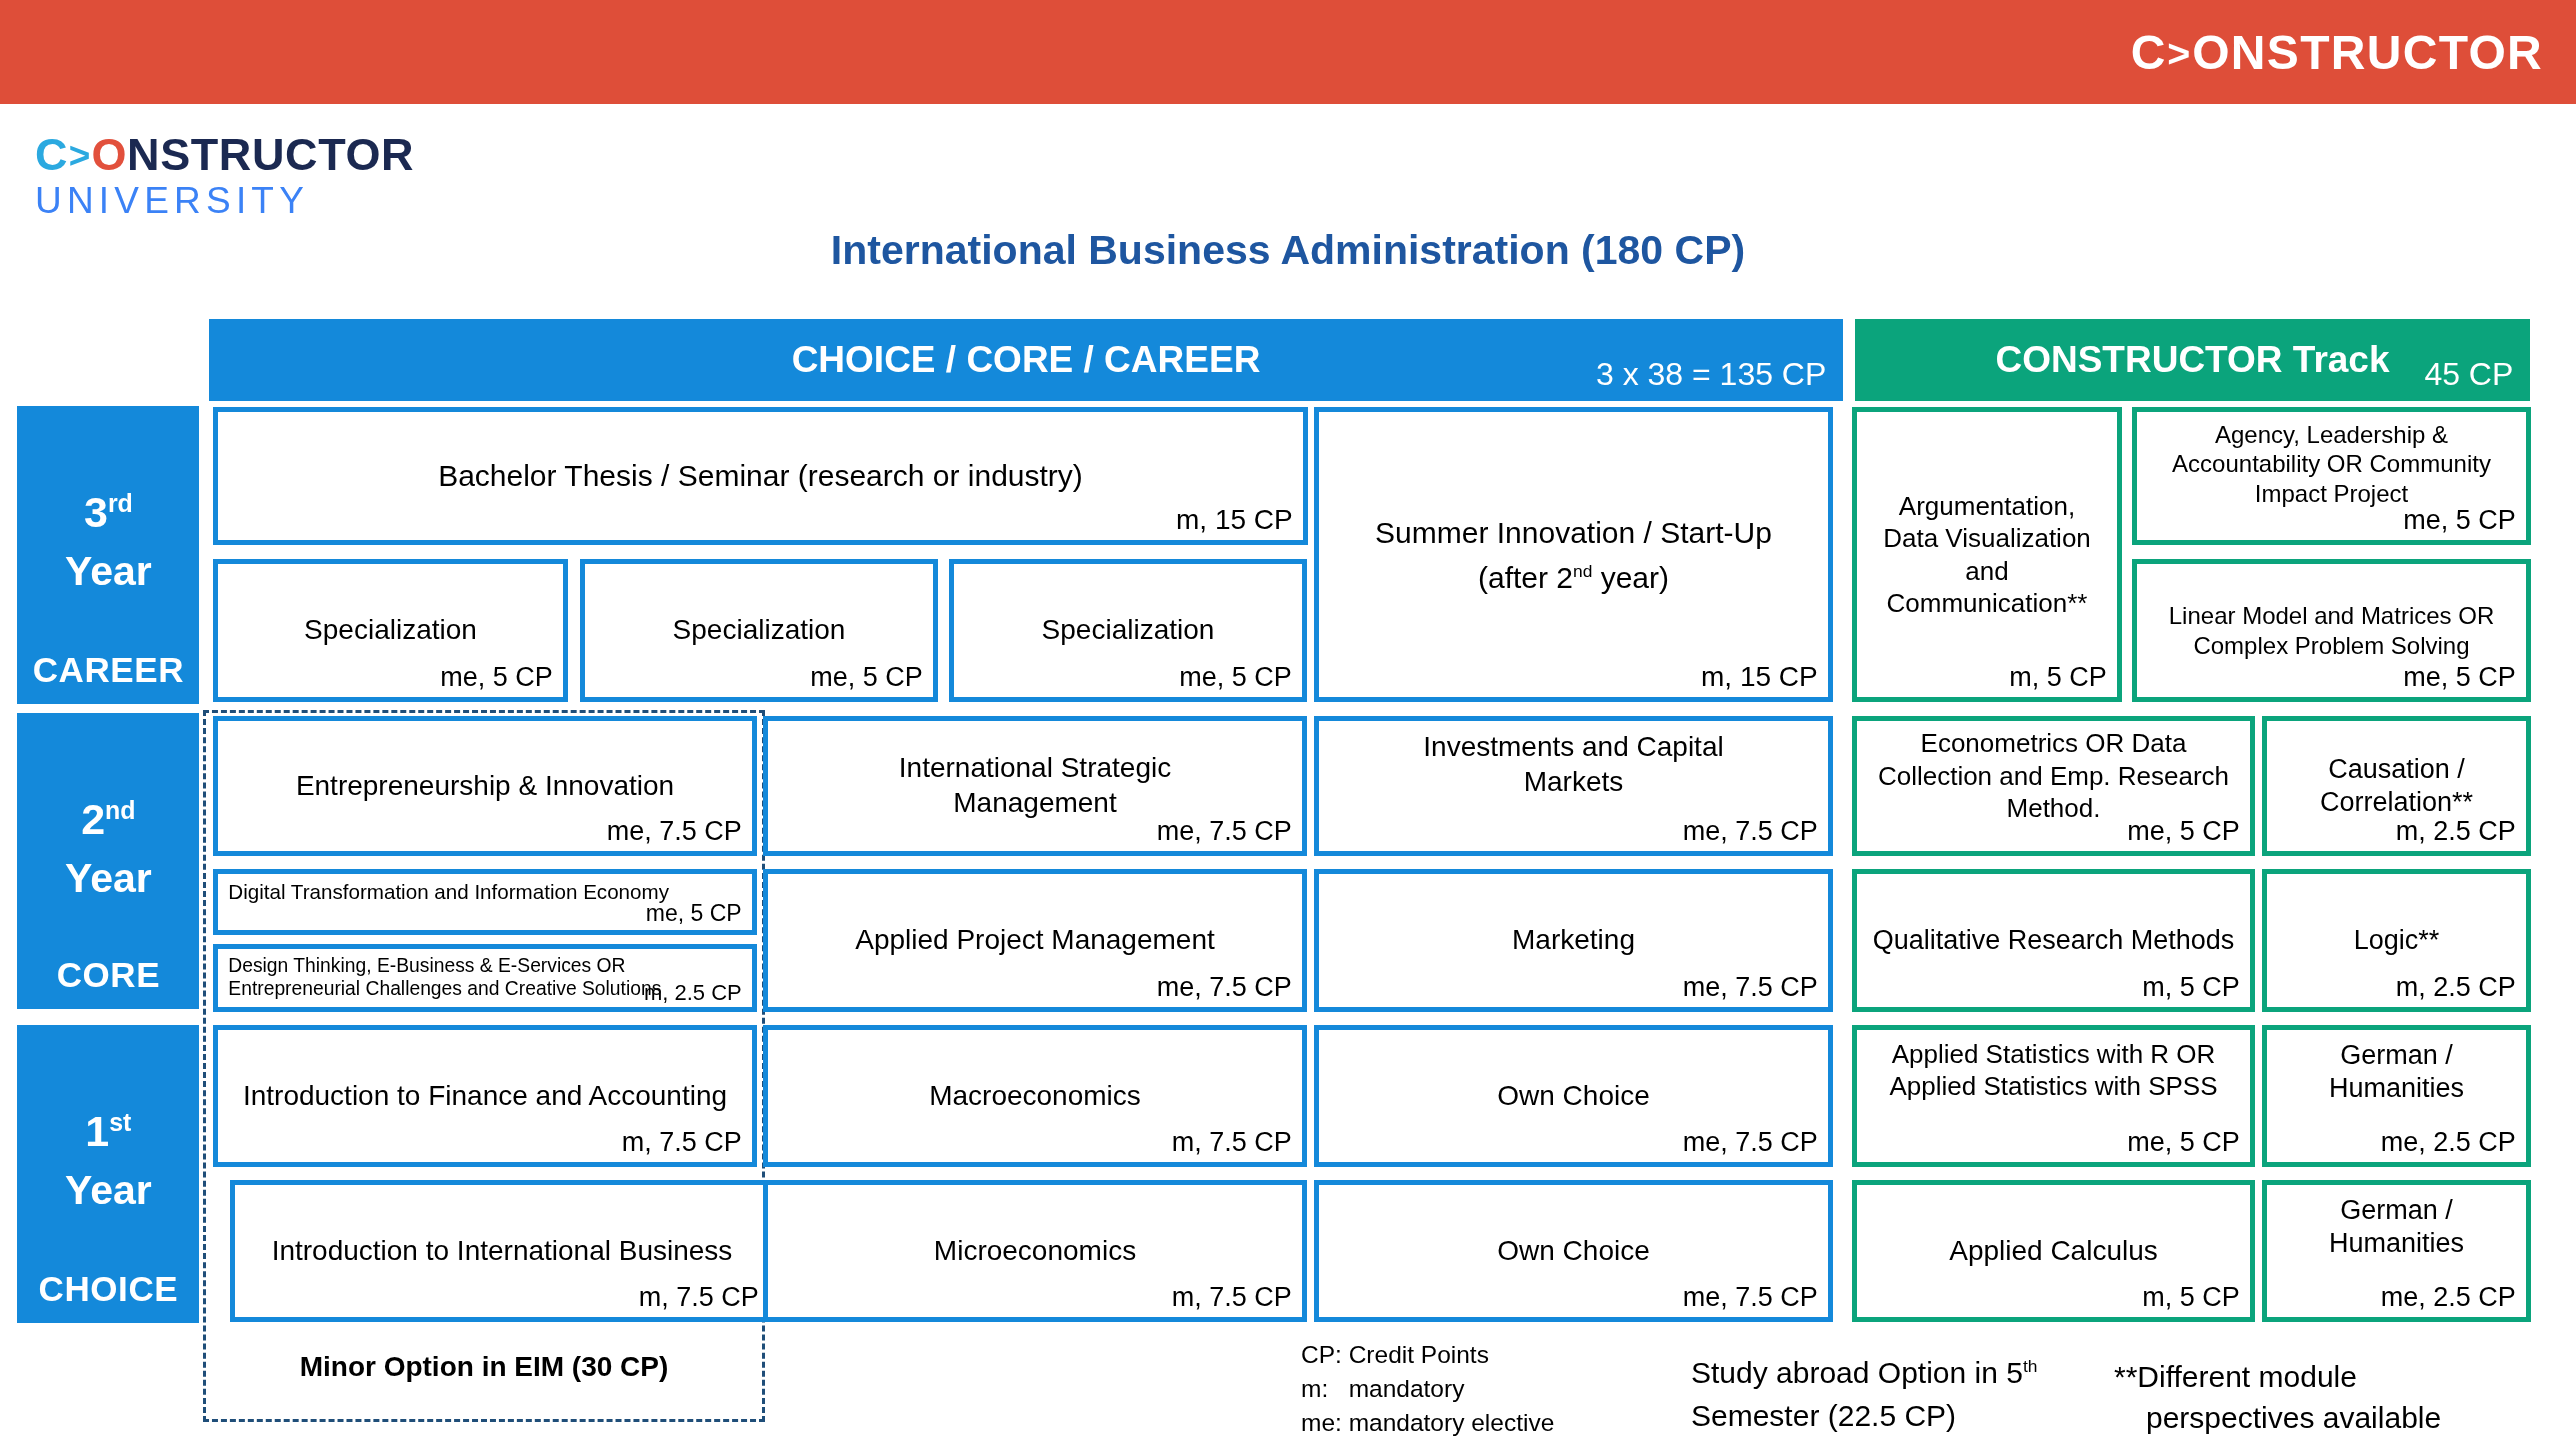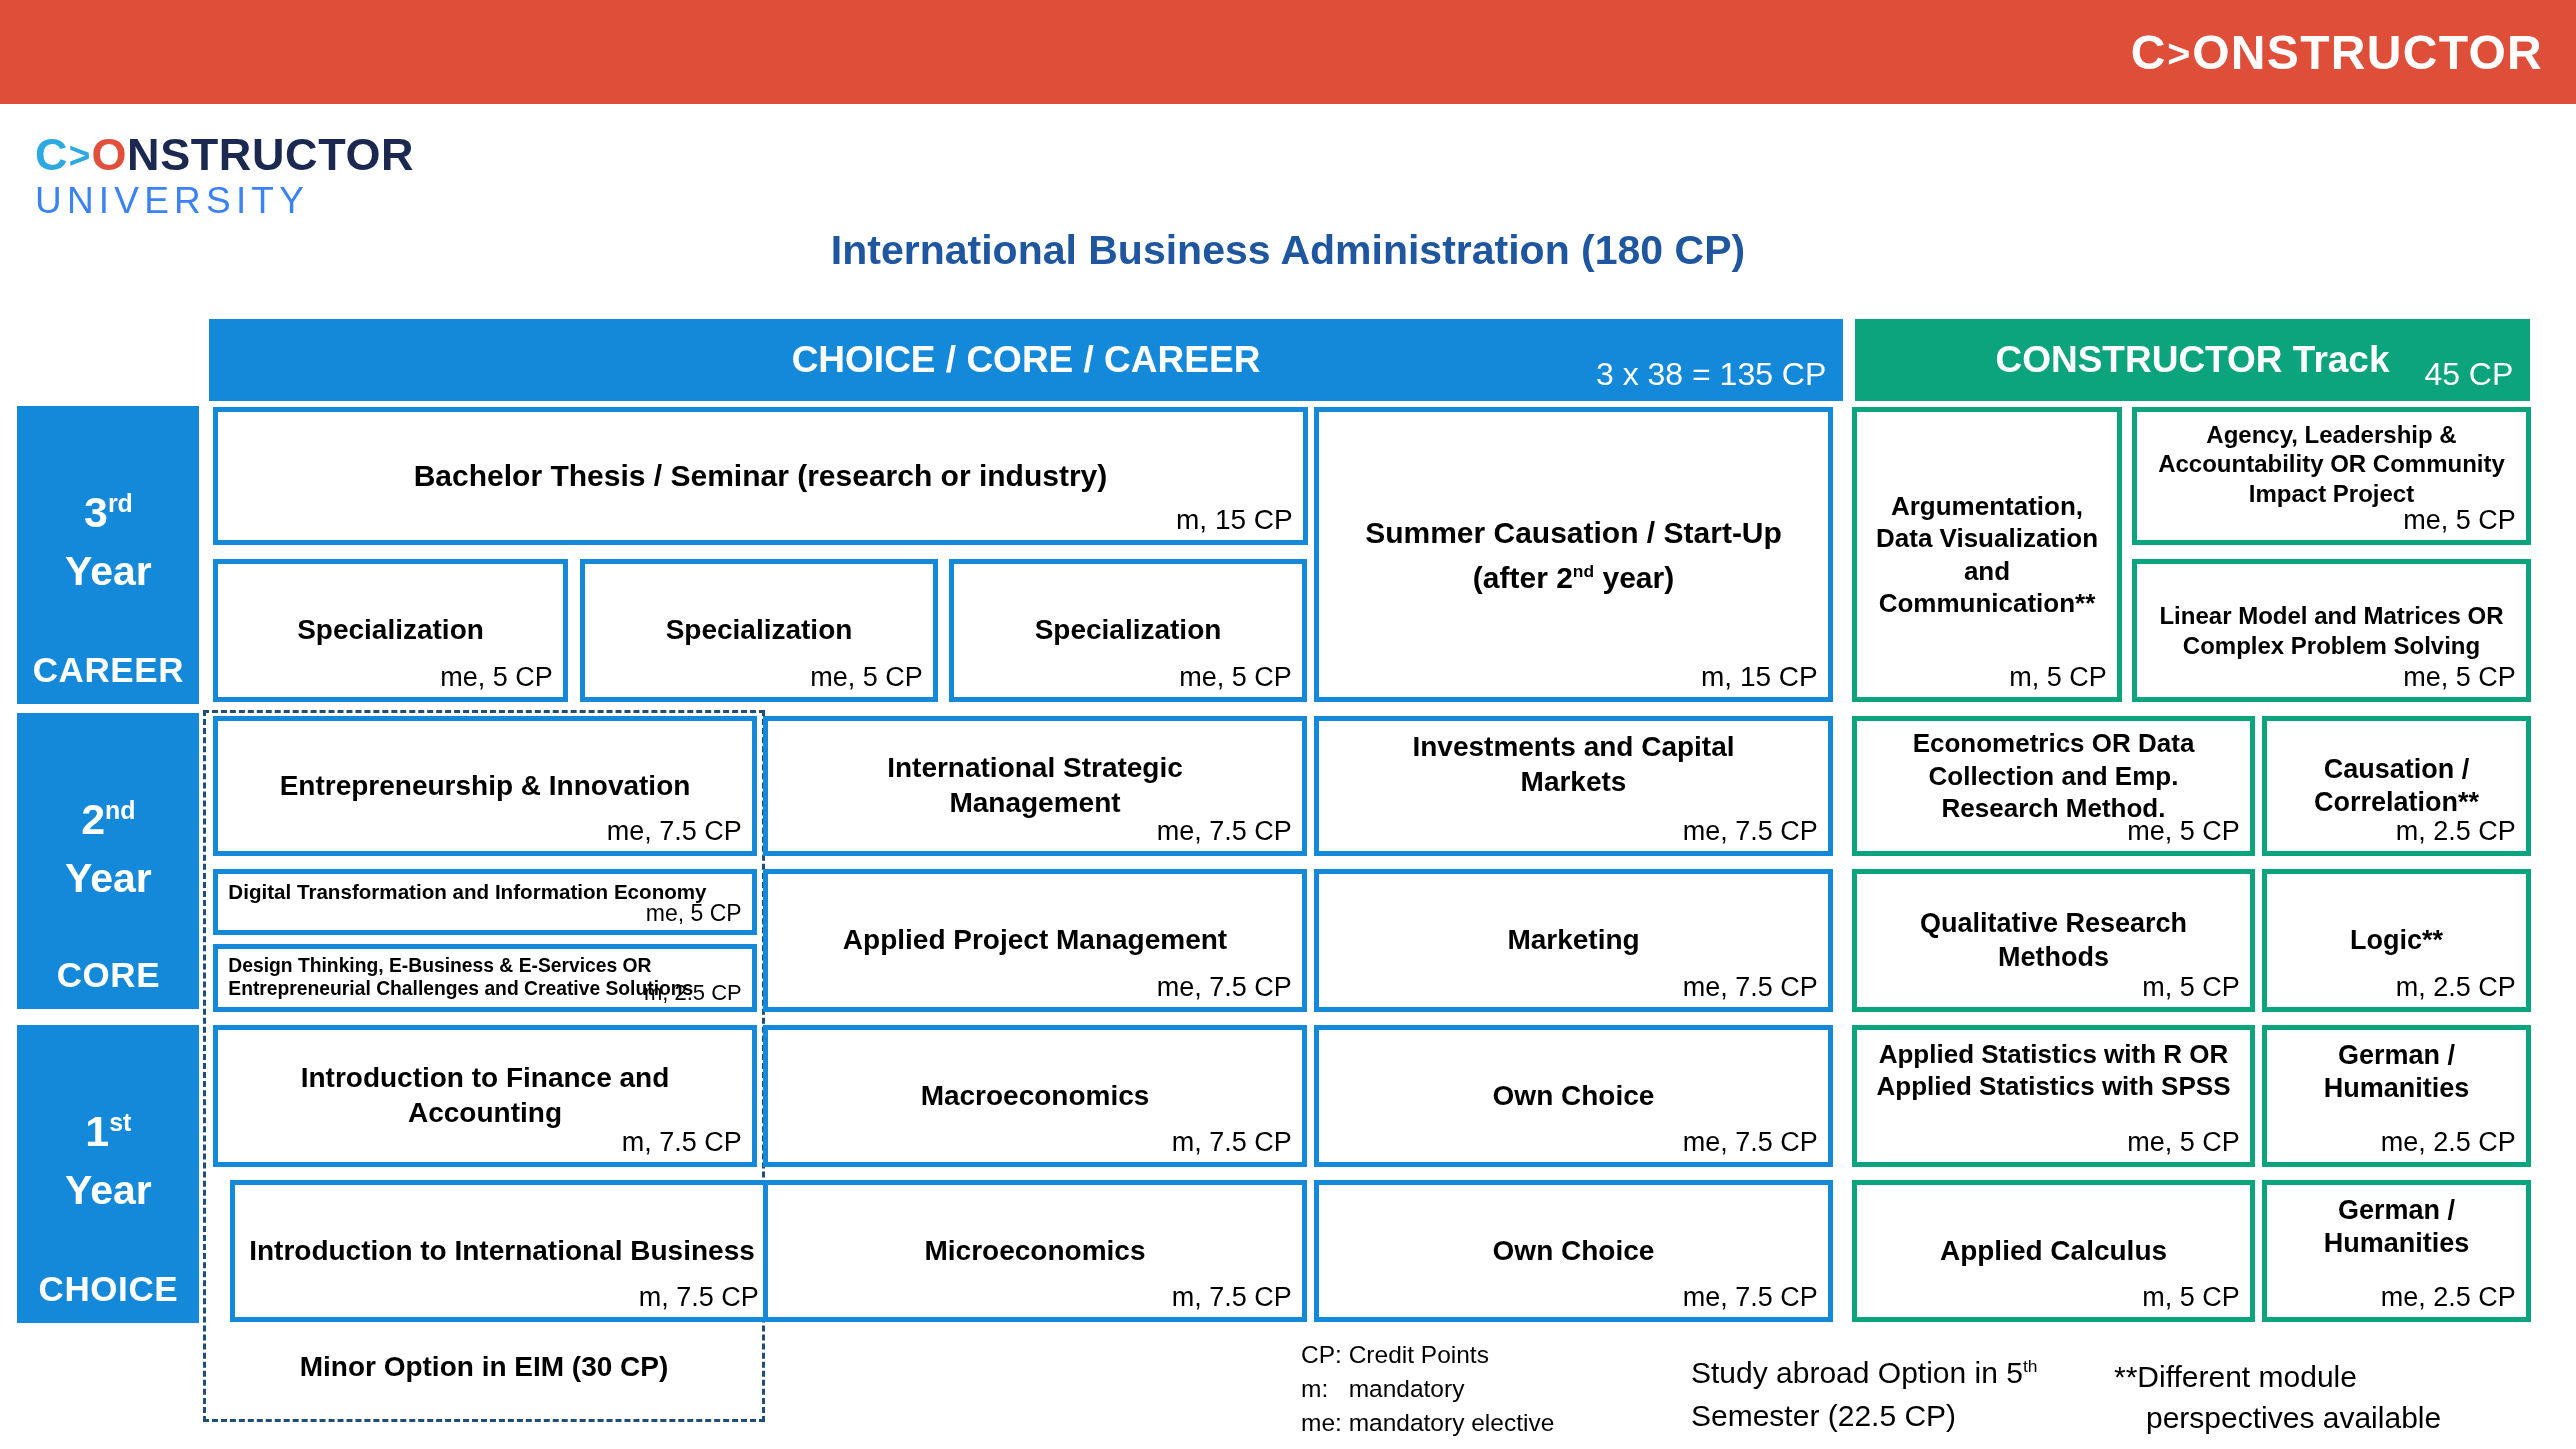--- a/index.html
+++ b/index.html
@@ -46,21 +46,21 @@
   .yearbox{position:absolute;left:17.4px;width:182px;background:var(--blue);color:#fff;
            display:flex;flex-direction:column;align-items:center;text-align:center;}
   .ynum{margin-top:85px;font-size:43px;font-weight:700;line-height:1;}
   .yword{font-size:41px;font-weight:700;margin-top:16.7px;line-height:1;}
   .ylabel{margin-top:auto;margin-bottom:14px;font-size:35px;font-weight:700;letter-spacing:0.6px;}
 
   
   .course{position:absolute;background:#fff;border:5.8px solid var(--blue);box-sizing:border-box;}
   .course.green{border-color:var(--green);}
   .ct{position:absolute;inset:0;display:flex;align-items:center;justify-content:center;
-      text-align:center;font-weight:700;padding:3.9px 11.6px;line-height:1.24;}
+      text-align:center;font-weight:400;padding:3.9px 11.6px;line-height:1.24;}
   .cp{position:absolute;right:10.3px;bottom:3.9px;font-size:27px;font-weight:400;white-space:nowrap;}
   .cp-sm{font-size:23px;bottom:2.6px;}
   .compact .ct{align-items:flex-start;justify-content:flex-start;text-align:left;padding:6.4px 10.3px;line-height:1.18;}
 
   
   .minor-outline{position:absolute;left:203px;top:710px;width:562px;height:712px;
                  border:3.9px dashed var(--navy);box-sizing:border-box;}
   .minor-label{position:absolute;left:203px;top:1351px;width:562px;text-align:center;
                font-size:28px;font-weight:700;}
 
@@ -125,21 +125,21 @@
   <div class="course" style="left:580px;top:559px;width:358px;height:143px;font-size:28px;">
     <div class="ct">Specialization</div>
     <div class="cp">me, 5 CP</div>
   </div>
   <div class="course" style="left:949px;top:559px;width:358px;height:143px;font-size:28px;">
     <div class="ct">Specialization</div>
     <div class="cp">me, 5 CP</div>
   </div>
   <div class="course" style="left:1314px;top:407px;width:519px;height:295px;font-size:30px;">
     <div class="ct" style="line-height:1.5;">
-      <span><span>Summer Causation /  Start-Up</span><br><span>(after 2</span><sup>nd</sup><span> year)</span></span>
+      <span><span>Summer Innovation /  Start-Up</span><br><span>(after 2</span><sup>nd</sup><span> year)</span></span>
     </div>
     <div class="cp" style="font-size:28px;">m, 15 CP</div>
   </div>
 
   <div class="course green" style="left:1852px;top:407px;width:270px;height:295px;font-size:26px;">
     <div class="ct">Argumentation, Data Visualization and Communication**</div>
     <div class="cp">m, 5 CP</div>
   </div>
   <div class="course green" style="left:2132px;top:407px;width:399px;height:138px;font-size:24px;">
     <div class="ct" style="align-items:flex-start;padding-top:7.7px;">Agency, Leadership &amp; Accountability OR Community Impact Project</div>

